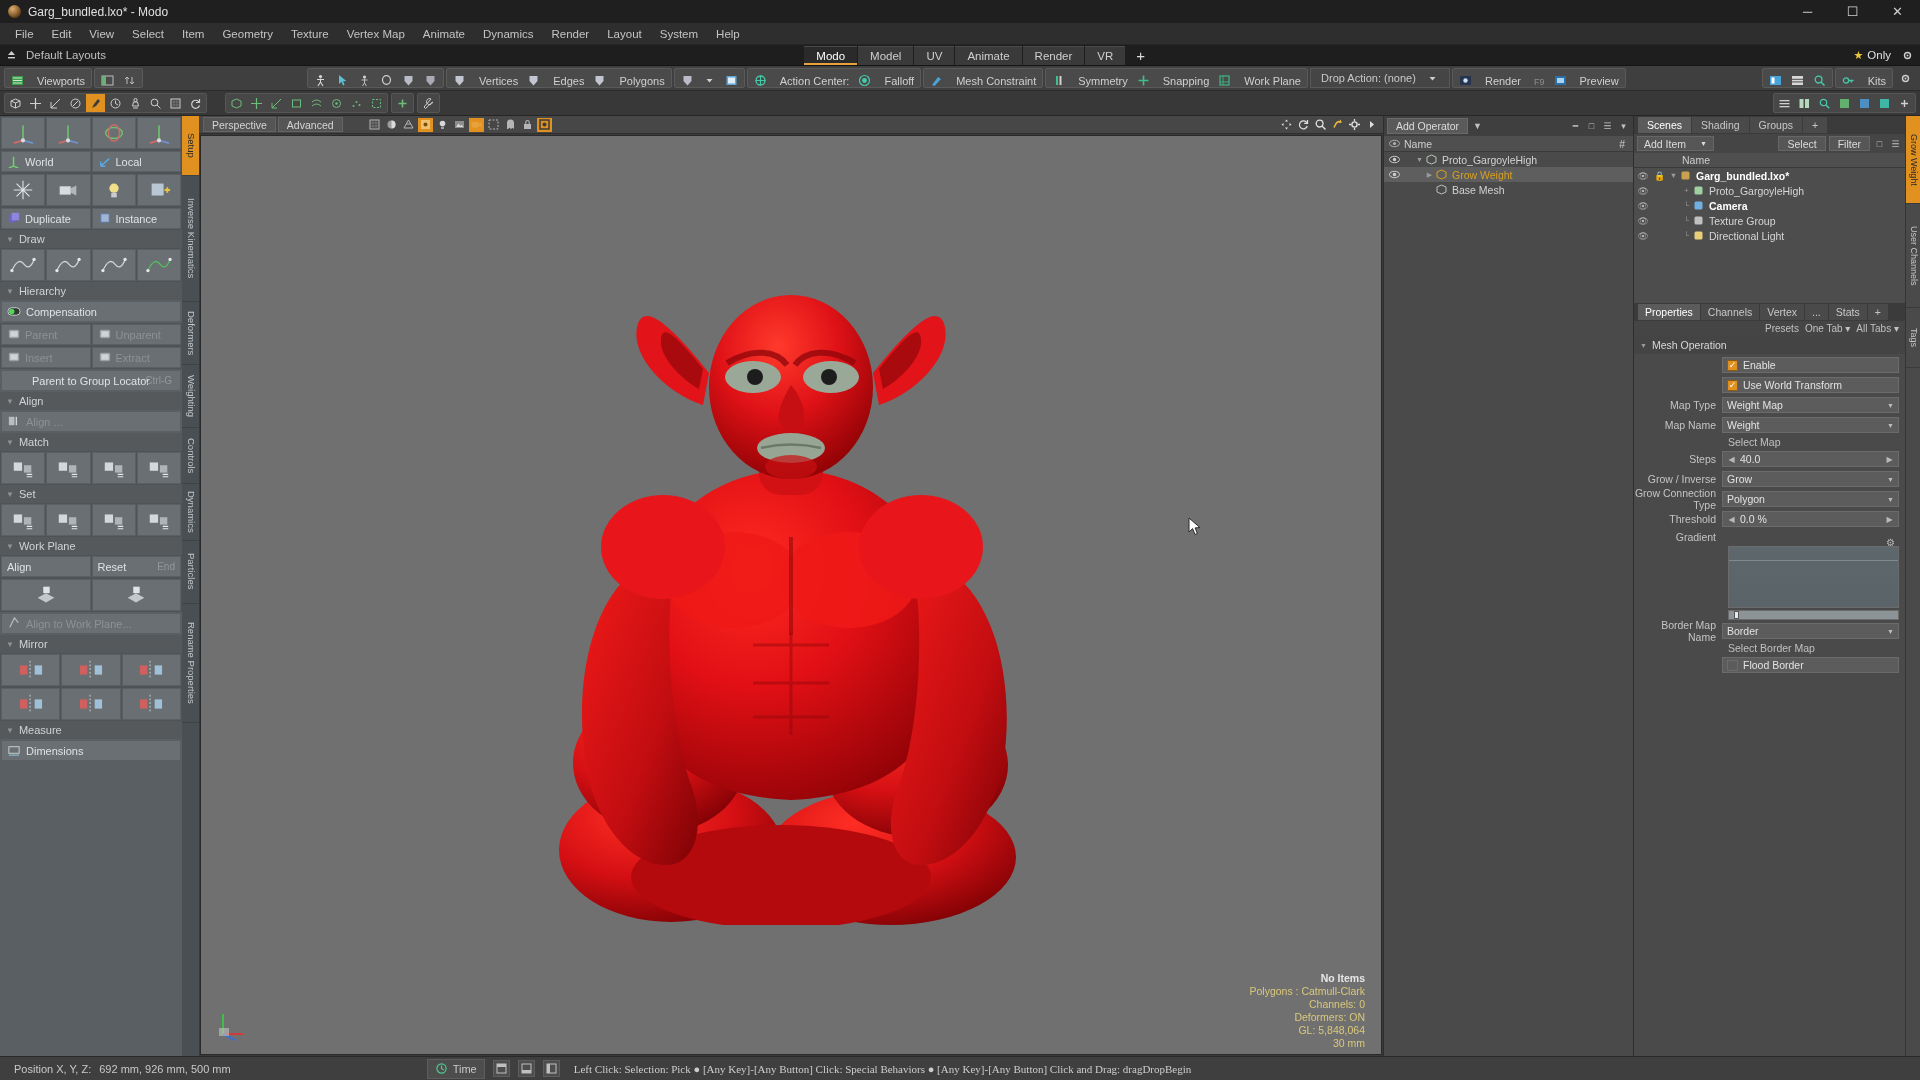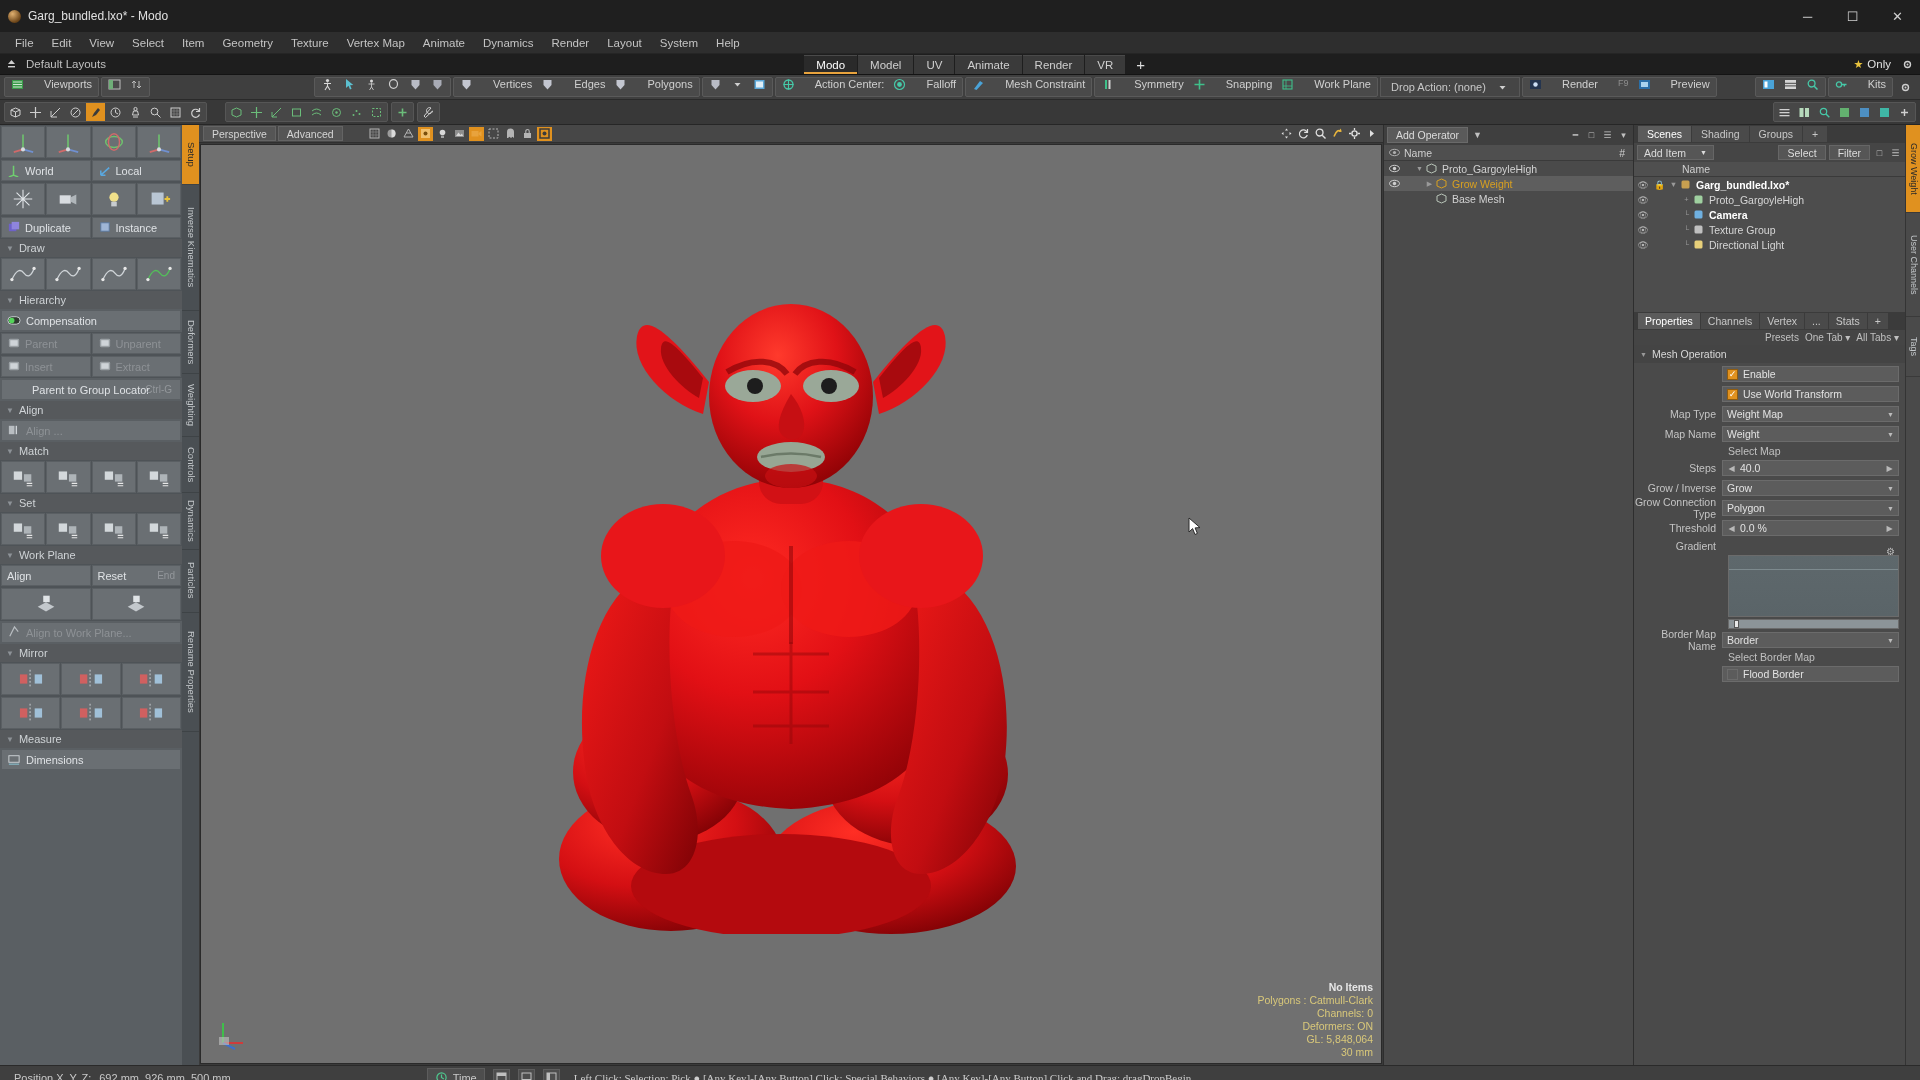--- a/index.html
+++ b/index.html
@@ -6,21 +6,21 @@
   html,body { width:1920px; height:1080px; overflow:hidden; }
   body {
     font-family:"Liberation Sans", sans-serif;
     font-size:11px;
     background:#3c3c3c;
     color:#c8c8c8;
     -webkit-font-smoothing:antialiased;
   }
   
   #titlebar {
-    height:32px; background:#1f1f1f; display:flex; align-items:center;
+    height:23px; background:#1f1f1f; display:flex; align-items:center;
     padding-left:8px; color:#e0e0e0; font-size:12px;
   }
   #app-icon {
     width:13px; height:13px; border-radius:50%;
     background:radial-gradient(circle at 35% 30%, #e0b070, #6b4418 70%);
     margin-right:7px; flex:0 0 auto;
   }
   #title-text { flex:1 1 auto; }
   .wbtn {
     width:45px; height:23px; display:flex; align-items:center; justify-content:center;
@@ -49,21 +49,21 @@
   #layoutbar .lb-right { display:flex; align-items:center; margin-left:auto; padding-right:6px; }
   .only-badge { display:flex; align-items:center; color:#e0e0e0; font-size:11.5px; margin-right:10px; }
   .star { color:#e8c33d; margin-right:4px; font-size:11px; }
   
   #maintoolbar {
     height:25px; background:#3f3f3f; display:flex; align-items:center;
     border-bottom:1px solid #2a2a2a; padding:0 4px; gap:2px;
   }
   .tb-group { display:flex; align-items:center; background:#4a4a4a; border:1px solid #5a5a5a;
               border-radius:2px; height:20px; padding:0 2px; gap:1px; }
-  .tb-btn { display:flex; align-items:flex-start; height:18px; padding:0 4px; gap:20px;
+  .tb-btn { display:flex; align-items:flex-end; height:18px; padding:0 4px; gap:13px;
             color:#d0d0d0; font-size:11px; white-space:nowrap; }
   .ico { width:13px; height:13px; flex:0 0 auto; display:inline-block; }
   .drop-action {
     background:#454545; border:1px solid #585858; height:20px; display:flex;
     align-items:center; padding:0 6px; color:#c8c8c8; font-size:11px; min-width:140px;
     justify-content:center; gap:10px;
   }
   
   #toolbar2 {
     height:25px; background:#383838; display:flex; align-items:center;
@@ -99,21 +99,21 @@
   #viewportwrap { flex:1 1 auto; background:#3a3a3a; display:flex; flex-direction:column; min-width:0; }
   #vp-header { height:18px; background:#474747; display:flex; align-items:center; gap:2px;
                padding:0 4px; border-bottom:1px solid #2f2f2f; }
   .vp-tab { font-size:10.5px; color:#d5d5d5; padding:0 8px; height:15px; line-height:15px;
             background:#555; border:1px solid #646464; }
   .vp-ico { width:15px; height:14px; display:flex; align-items:center; justify-content:center; }
   .vp-ico.amber { background:#e0911f; }
   #vp-right { margin-left:auto; display:flex; align-items:center; gap:2px; }
   #vp-canvas { flex:1 1 auto; position:relative; background:#707070; overflow:hidden;
                border:1px solid #2a2a2a; margin:1px; }
-  #vp-stats { position:absolute; right:8px; bottom:4px; text-align:right;
+  #vp-stats { position:absolute; right:16px; bottom:4px; text-align:right;
               color:#d9c87a; font-size:10.5px; line-height:13px; }
   #vp-noitems { color:#e6e6e6; font-weight:bold; font-size:10.5px; }
   #axisgizmo { position:absolute; left:14px; bottom:12px; width:40px; height:40px; }
   
   #gargoyle { position:absolute; left:50%; top:50%; transform:translate(-50%,-50%); }
   
   #oppanel { width:250px; background:#4a4a4a; flex:0 0 auto; display:flex; flex-direction:column;
              border-left:1px solid #2e2e2e; }
   #op-head { height:20px; background:#3f3f3f; display:flex; align-items:center; padding:0 3px; gap:3px; }
   .addop { flex:1; background:#5a5a5a; border:1px solid #6a6a6a; height:16px; color:#dcdcdc;

